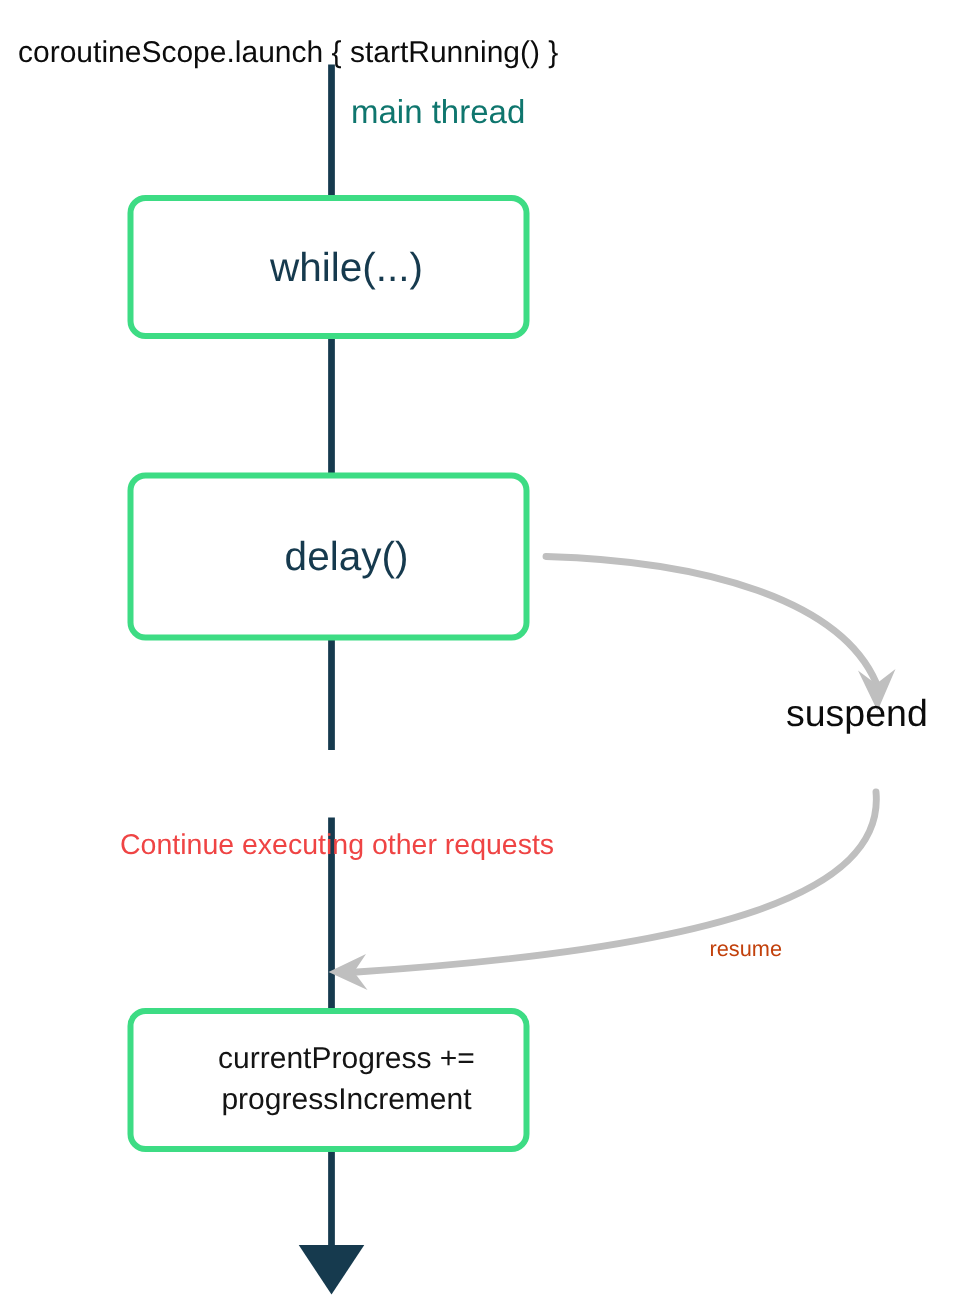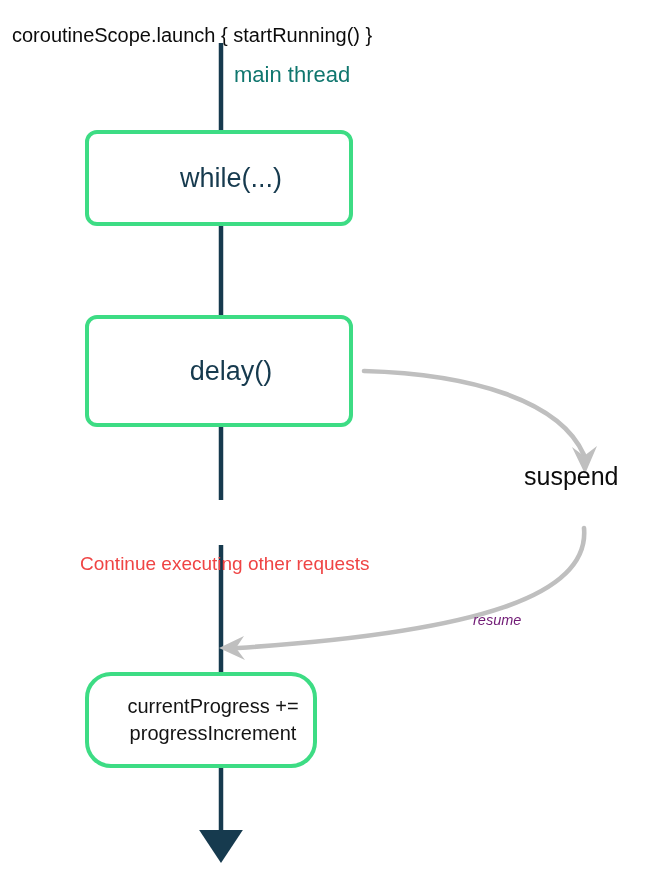--- a/index.html
+++ b/index.html
@@ -51,21 +51,21 @@
     border-radius: 12px;
     background: #ffffff;
     display: flex;
     align-items: center;
     justify-content: center;
     text-align: center;
     padding-left: 24px;
   }
   .node-box-1 { left: 85px; top: 130px; width: 268px; height: 96px; }
   .node-box-2 { left: 85px; top: 315px; width: 268px; height: 112px; }
-  .node-box-3 { left: 85px; top: 672px; width: 232px; height: 96px; border-radius: 26px; }
+  .node-box-3 { left: 85px; top: 672px; width: 268px; height: 96px; }
   .node-label-navy {
     font-size: 27px;
     color: #163a4e;
   }
   .node-label-dark {
     font-size: 20px;
     color: #141414;
     line-height: 1.35;
   }
   .continue-label {
@@ -76,24 +76,23 @@
     margin-top: 36px;
   }
   .suspend-label {
     left: 524px;
     top: 462px;
     font-size: 25px;
     color: #0c0c0c;
   }
   .resume-label {
     left: 473px;
-    top: 612px;
+    top: 625px;
     font-size: 14.5px;
-    color: #701a75;
-    font-style: italic;
+    color: #c2410c;
   }
 </style>
 </head>
 <body>
 
 <div id="canvas">
 
   <svg class="svg-layer" viewBox="0 0 648 873">
     <defs>
       <marker id="navy-head" markerWidth="11" markerHeight="11" refX="3.4" refY="5.5" orient="auto" markerUnits="strokeWidth">

